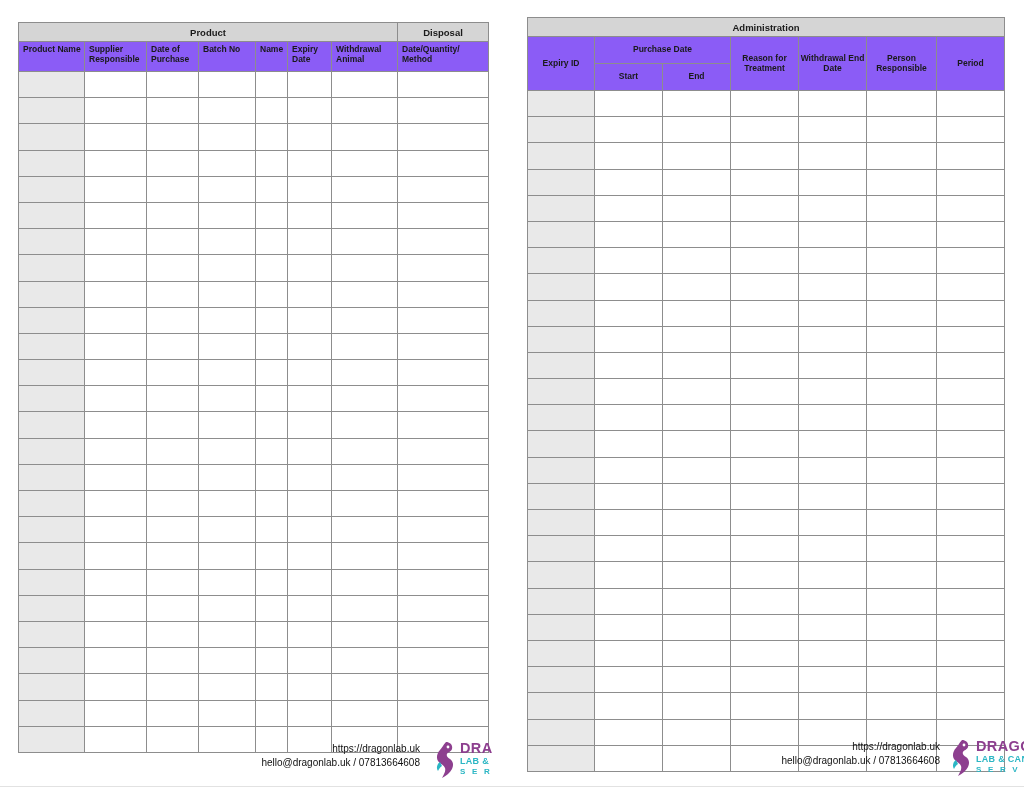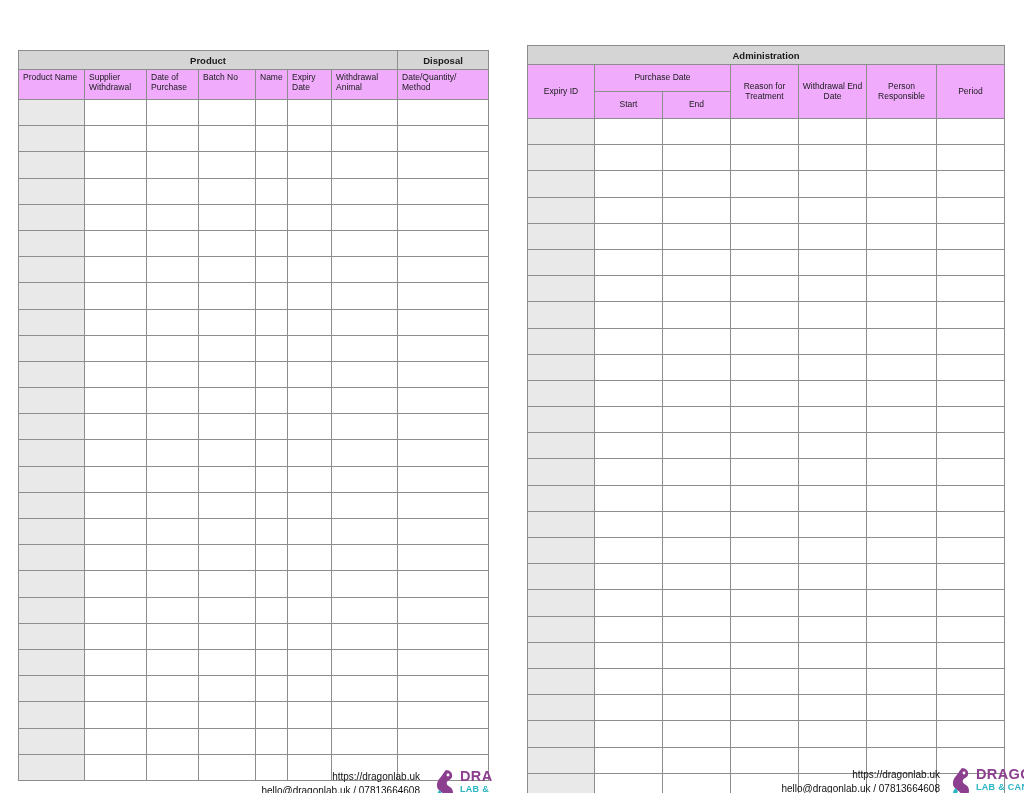--- a/index.html
+++ b/index.html
@@ -11,21 +11,20 @@
     overflow: hidden;
     font-family: "Liberation Sans", sans-serif;
   }
   .page {
     position: absolute;
     top: 0;
     left: 0;
     width: 1024px;
     height: 573px;
     background: #ffffff;
-    margin-top: 28px;
   }
 
   
   table {
     border-collapse: collapse;
     table-layout: fixed;
   }
   table td, table th {
     border: 1px solid #8d8d8d;
     padding: 0;
@@ -34,23 +33,23 @@
   .hdr-group {
     background: #d5d5d5;
     font-size: 9.5px;
     font-weight: bold;
     text-align: center;
     color: #1a1a1a;
     height: 18px;
     vertical-align: middle;
   }
   .hdr-col {
-    background: #f0abfc;
+    background: #8b5cf6;
     font-size: 8.5px;
-    font-weight: normal;
+    font-weight: bold;
     color: #1a1a1a;
     vertical-align: top;
     padding: 3px 3px 0 4px;
     line-height: 1.12;
     text-align: left;
     height: 26px;
   }
   .hdr-col.center {
     text-align: center;
     vertical-align: middle;
@@ -174,21 +173,21 @@
         <col style="width:66px">
         <col style="width:91px">
       </colgroup>
       <thead>
         <tr>
           <th class="hdr-group" colspan="7">Product</th>
           <th class="hdr-group" colspan="1">Disposal</th>
         </tr>
         <tr>
           <th class="hdr-col">Product Name</th>
-          <th class="hdr-col">Supplier Withdrawal</th>
+          <th class="hdr-col">Supplier Responsible</th>
           <th class="hdr-col">Date of Purchase</th>
           <th class="hdr-col">Batch No</th>
           <th class="hdr-col">Name</th>
           <th class="hdr-col">Expiry Date</th>
           <th class="hdr-col">Withdrawal Animal</th>
           <th class="hdr-col">Date/Quantity/ Method</th>
         </tr>
       </thead>
       <tbody id="product-body">
           <tr class="body-row">

